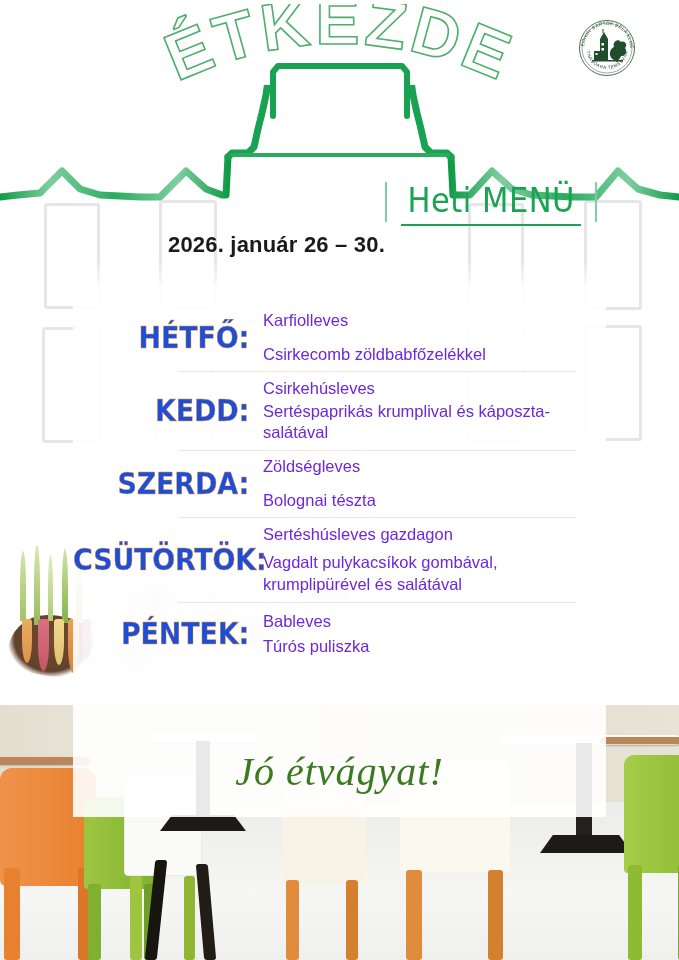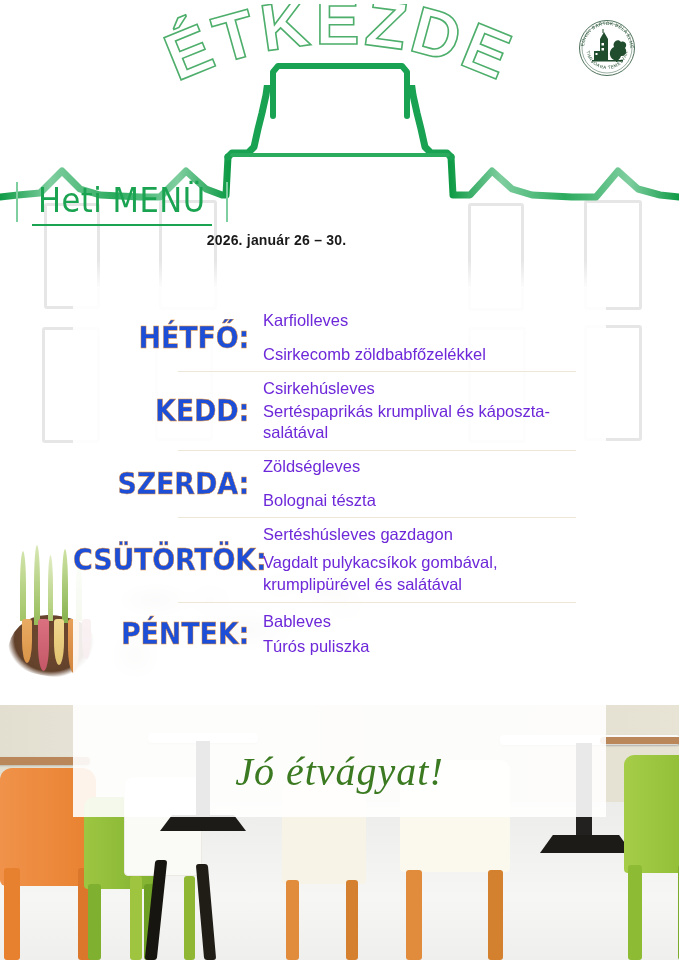--- a/index.html
+++ b/index.html
@@ -94,34 +94,34 @@
     position:absolute;left:73px;top:287px;width:533px;height:530px;
     background:rgba(255,255,255,.90);
   }
   .panel-top-fade{
     position:absolute;left:73px;top:260px;width:533px;height:28px;
     background:linear-gradient(to bottom,rgba(255,255,255,0),rgba(255,255,255,.90));
   }
 
   
   .heti-wrap{
-    position:absolute;left:12px;top:180px;width:601px;text-align:left;
+    position:absolute;left:0;top:180px;width:601px;text-align:right;
   }
   .heti{
     display:inline-block;position:relative;
     font-family:"Liberation Sans Narrow","DejaVu Sans Condensed","Liberation Sans",sans-serif;
     font-size:34px;letter-spacing:.5px;color:#1aa351;
     padding:0 26px 4px 26px;
   }
   .heti .bar{position:absolute;top:2px;width:2px;height:40px;background:#7fce9f;}
   .heti .bar.l{left:4px;} .heti .bar.r{right:4px;}
   .heti .ul{position:absolute;left:20px;right:20px;bottom:-2px;height:2px;background:#1aa351;}
   .dates{
     position:absolute;left:0;top:232px;width:553px;text-align:center;
-    font-size:14px;font-weight:bold;color:#1a1a1a;letter-spacing:.2px;
+    font-size:22px;font-weight:bold;color:#1a1a1a;letter-spacing:.2px;
   }
 
   
   .menu{
     position:absolute;left:73px;top:305px;width:533px;
   }
   .row{
     display:flex;align-items:center;
     padding:0 0 0 0;
   }

